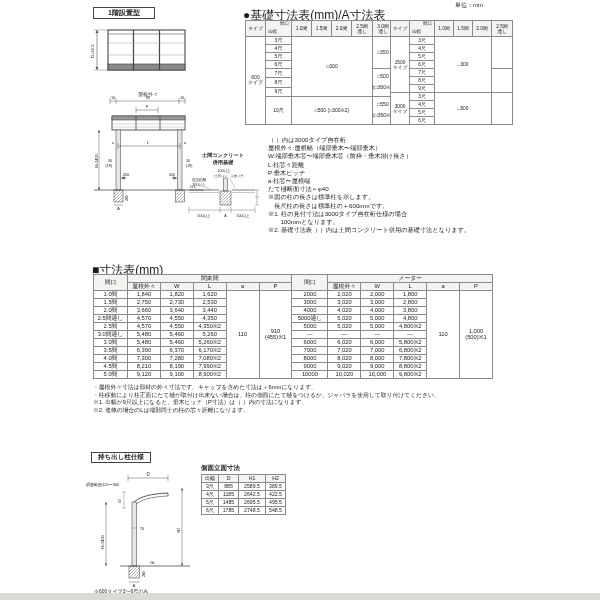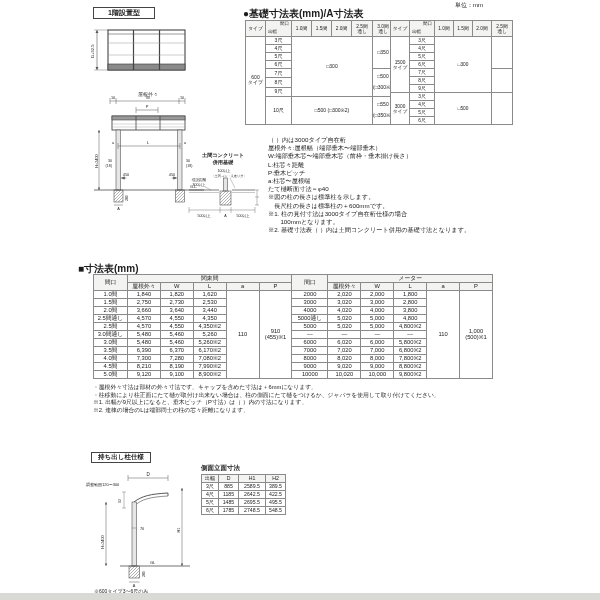--- a/index.html
+++ b/index.html
@@ -8,21 +8,21 @@
   *{box-sizing:border-box;}
   #page{position:relative;width:600px;height:600px;background:#fff;}
   .abs{position:absolute;}
 
   
   .boxtitle{border:1px solid #444;background:#fff;text-align:center;
             font-weight:bold;display:flex;align-items:center;justify-content:center;}
   .t1{left:93px;top:7px;width:62px;height:12px;font-size:7px;}
   .t3{left:91px;top:452px;width:60px;height:11px;font-size:6.5px;}
 
-  .h2title{font-weight:bold;font-size:10px;}
+  .h2title{font-weight:normal;font-size:12px;}
   .unit{font-size:6px;}
 
   
   table{border-collapse:collapse;table-layout:fixed;}
   .ftable td{border:1px solid #8a8a8a;text-align:center;vertical-align:middle;
              font-size:5px;line-height:1.05;padding:0;white-space:pre-line;
              background:#fff;}
   .ftable{border:1px solid #555;}
   .ftable .fhead td{height:16px;background:#f3f3f2;font-size:4.8px;}
   .ftL td{height:8px;}
@@ -298,21 +298,21 @@
       <div>P:垂木ピッチ</div>
       <div>a:柱芯〜屋根端</div>
       <div>たて樋断面寸法＝φ40</div>
       <div>※図の柱の長さは標準柱を示します。</div>
       <div>　長尺柱の長さは標準柱の＋600mmです。</div>
       <div>※1. 柱の見付寸法は3000タイプ自在桁仕様の場合</div>
       <div>　　100mmとなります。</div>
       <div>※2. 基礎寸法表（ ）内は土間コンクリート併用の基礎寸法となります。</div>
     </div>
 
-  <div class="abs h2title" style="left:78px;top:262px">■寸法表(mm)</div>
+  <div class="abs h2title" style="left:92px;top:262px">■寸法表(mm)</div>
 
   <table class="abs dtable" style="left:93px;top:274px;width:400px">
     <thead>
       <tr>
         <td rowspan="2" style="width:34px">間口</td>
         <td colspan="5">関東間</td>
         <td rowspan="2" style="width:36px">間口</td>
         <td colspan="5">メーター</td>
       </tr>
       <tr>

